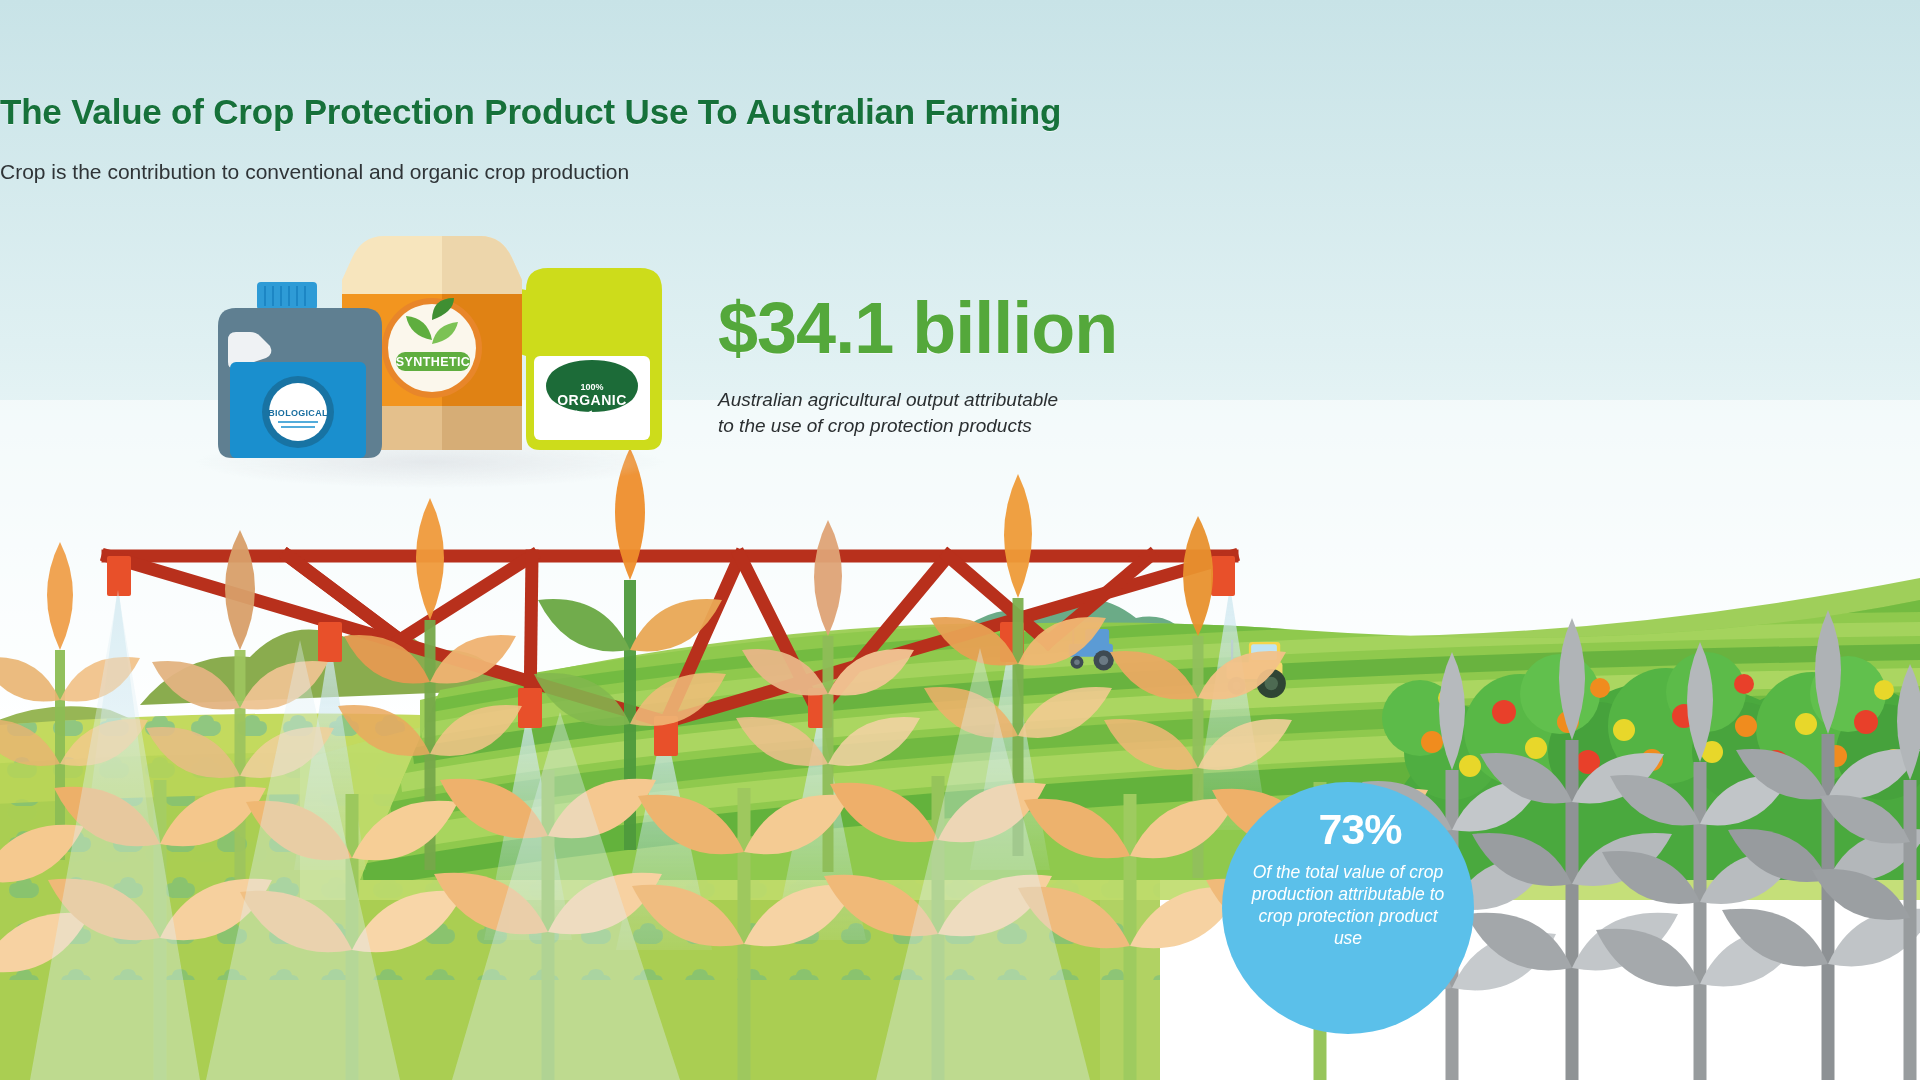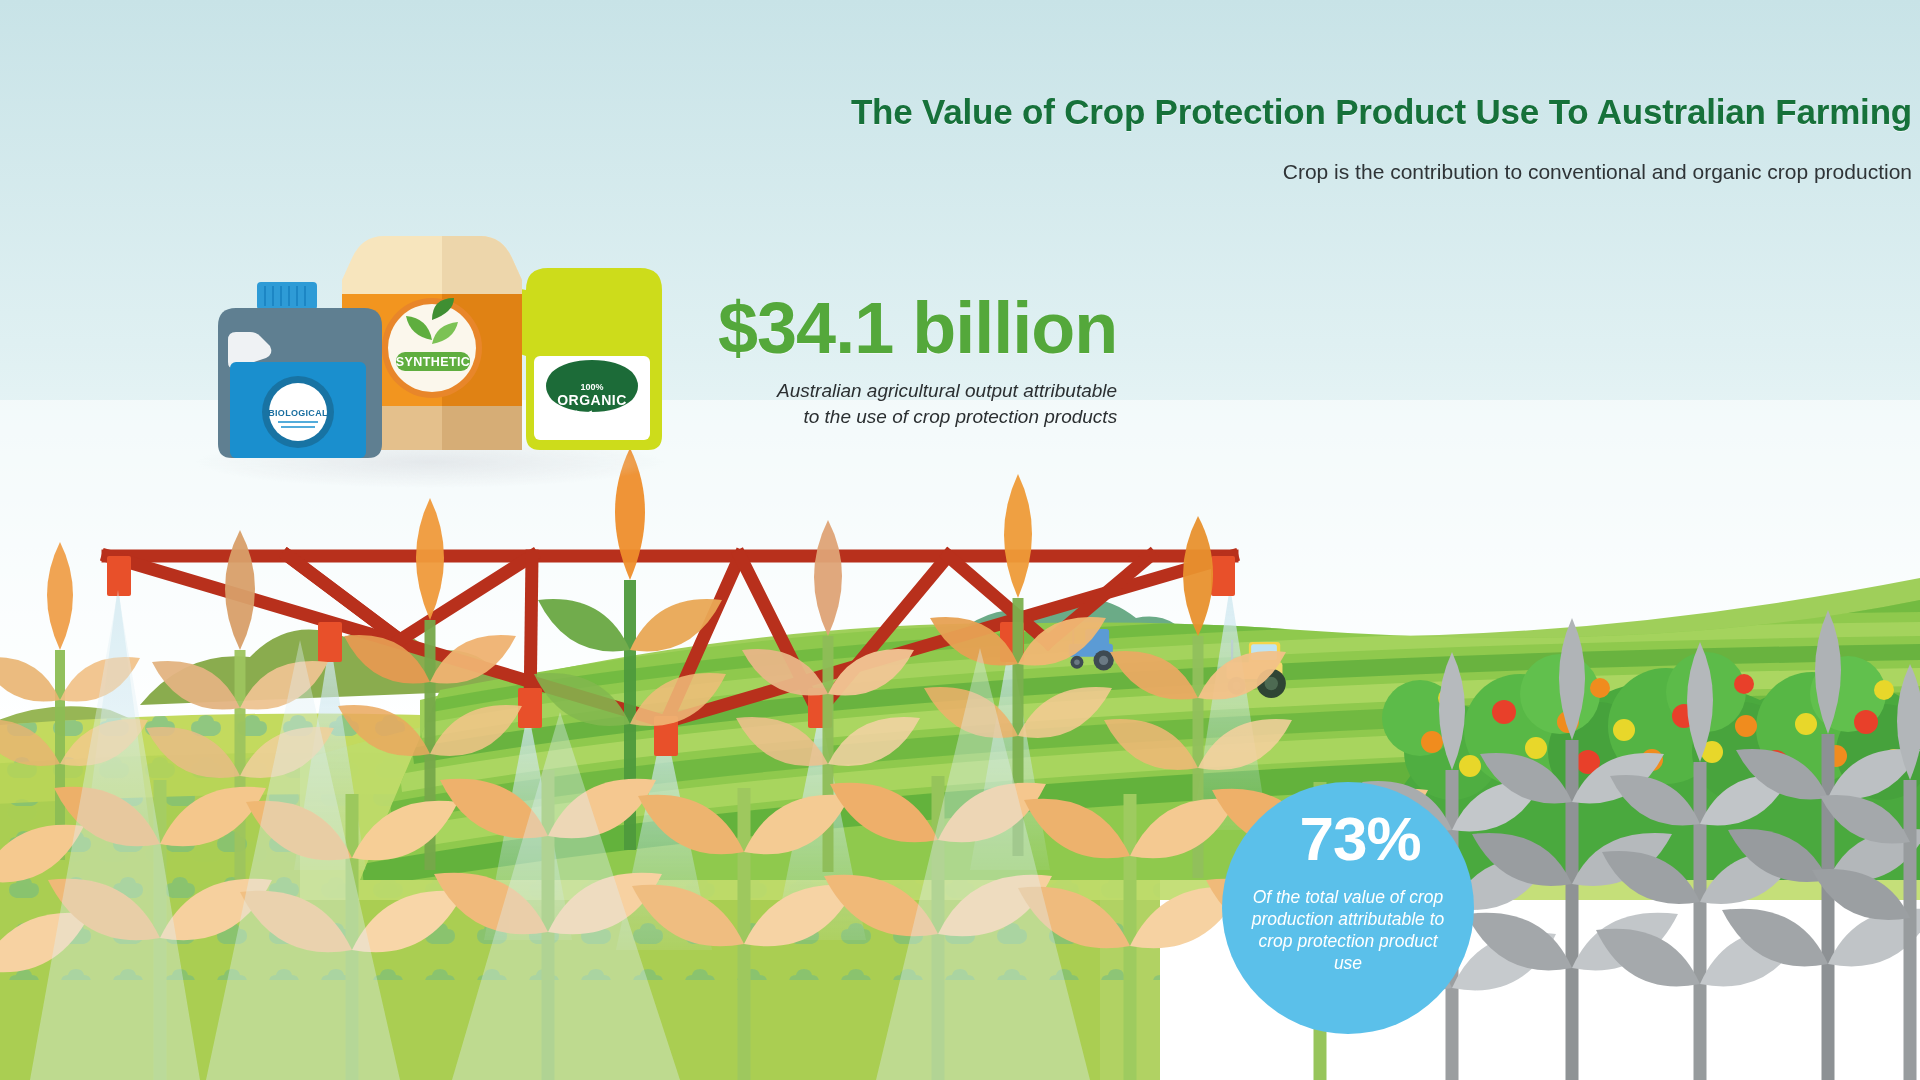--- a/index.html
+++ b/index.html
@@ -6,21 +6,21 @@
   html, body { width:1920px; height:1080px; overflow:hidden; }
   body {
     font-family: "Liberation Sans", sans-serif;
     background:#ffffff;
     position:relative;
   }
   #stage { position:absolute; inset:0; width:1920px; height:1080px; overflow:hidden; }
   #scene { position:absolute; inset:0; }
 
   
-  .hdr { position:absolute; left:0; right:8px; text-align:right; z-index:40; }
+  .hdr { position:absolute; left:0; right:8px; text-align:left; z-index:40; }
   #title-text {
     top:92px;
     font-size:35px;
     font-weight:bold;
     color:#16713a;
     letter-spacing:-0.2px;
     font-stretch:condensed;
     text-shadow:0 1px 0 rgba(255,255,255,.55);
   }
   #subtitle-text {
@@ -31,37 +31,37 @@
   }
 
   
   #stat-block { position:absolute; left:718px; top:292px; z-index:40; }
   #stat-value {
     font-size:72px; font-weight:bold; color:#54a83b;
     line-height:1.0; letter-spacing:-1px;
     text-shadow:0 1px 0 rgba(255,255,255,.5);
   }
   #stat-desc {
-    margin-top:14px;
+    margin-top:23px;
     font-size:19px; font-style:italic; color:#2b2f31;
-    line-height:1.38; font-weight:bold;text-align:right;
+    line-height:1.38; font-weight:bold;
   }
   #stat-desc span { display:block; font-weight:400; }
 
   
   #pct-circle {
     position:absolute; left:1222px; top:782px;
     width:252px; height:252px; border-radius:50%;
     background:#5bc0ea; z-index:45;
     display:flex; flex-direction:column; align-items:center;
     justify-content:flex-start; padding-top:26px;
     color:#ffffff; text-align:center;
   }
-  #pct-value { font-size:62px; font-weight:bold; line-height:1; letter-spacing:-1px;margin-left:24px; }
-  #pct-desc { font-size:17.5px; font-style:italic; line-height:1.26; margin-top:16px; width:205px; }
+  #pct-value { font-size:43px; font-weight:bold; line-height:1; letter-spacing:-1px;margin-left:24px; }
+  #pct-desc { font-size:17.5px; font-style:italic; line-height:1.26; margin-top:10px; width:205px; }
 
   
   .lbl { font-family:"Liberation Sans", sans-serif; }
 </style>
 </head>
 <body>
 
 <div id="stage">
 
   <svg id="scene" viewBox="0 0 1920 1080" preserveAspectRatio="none">

